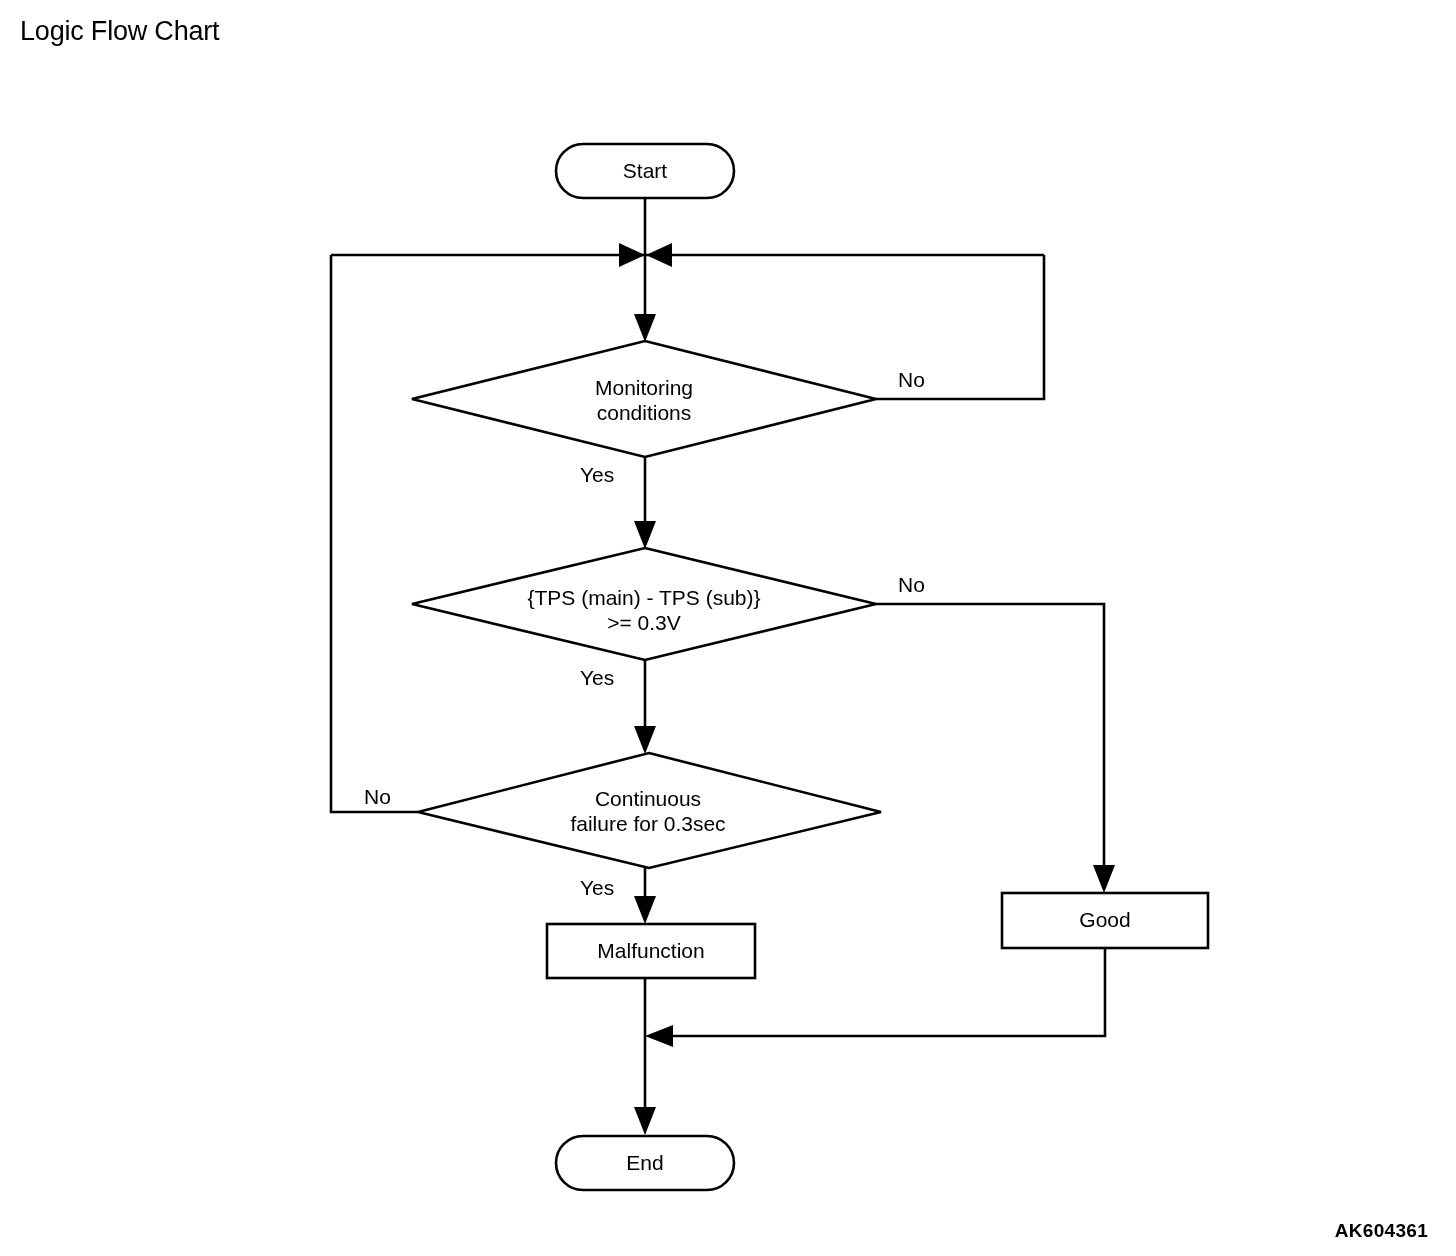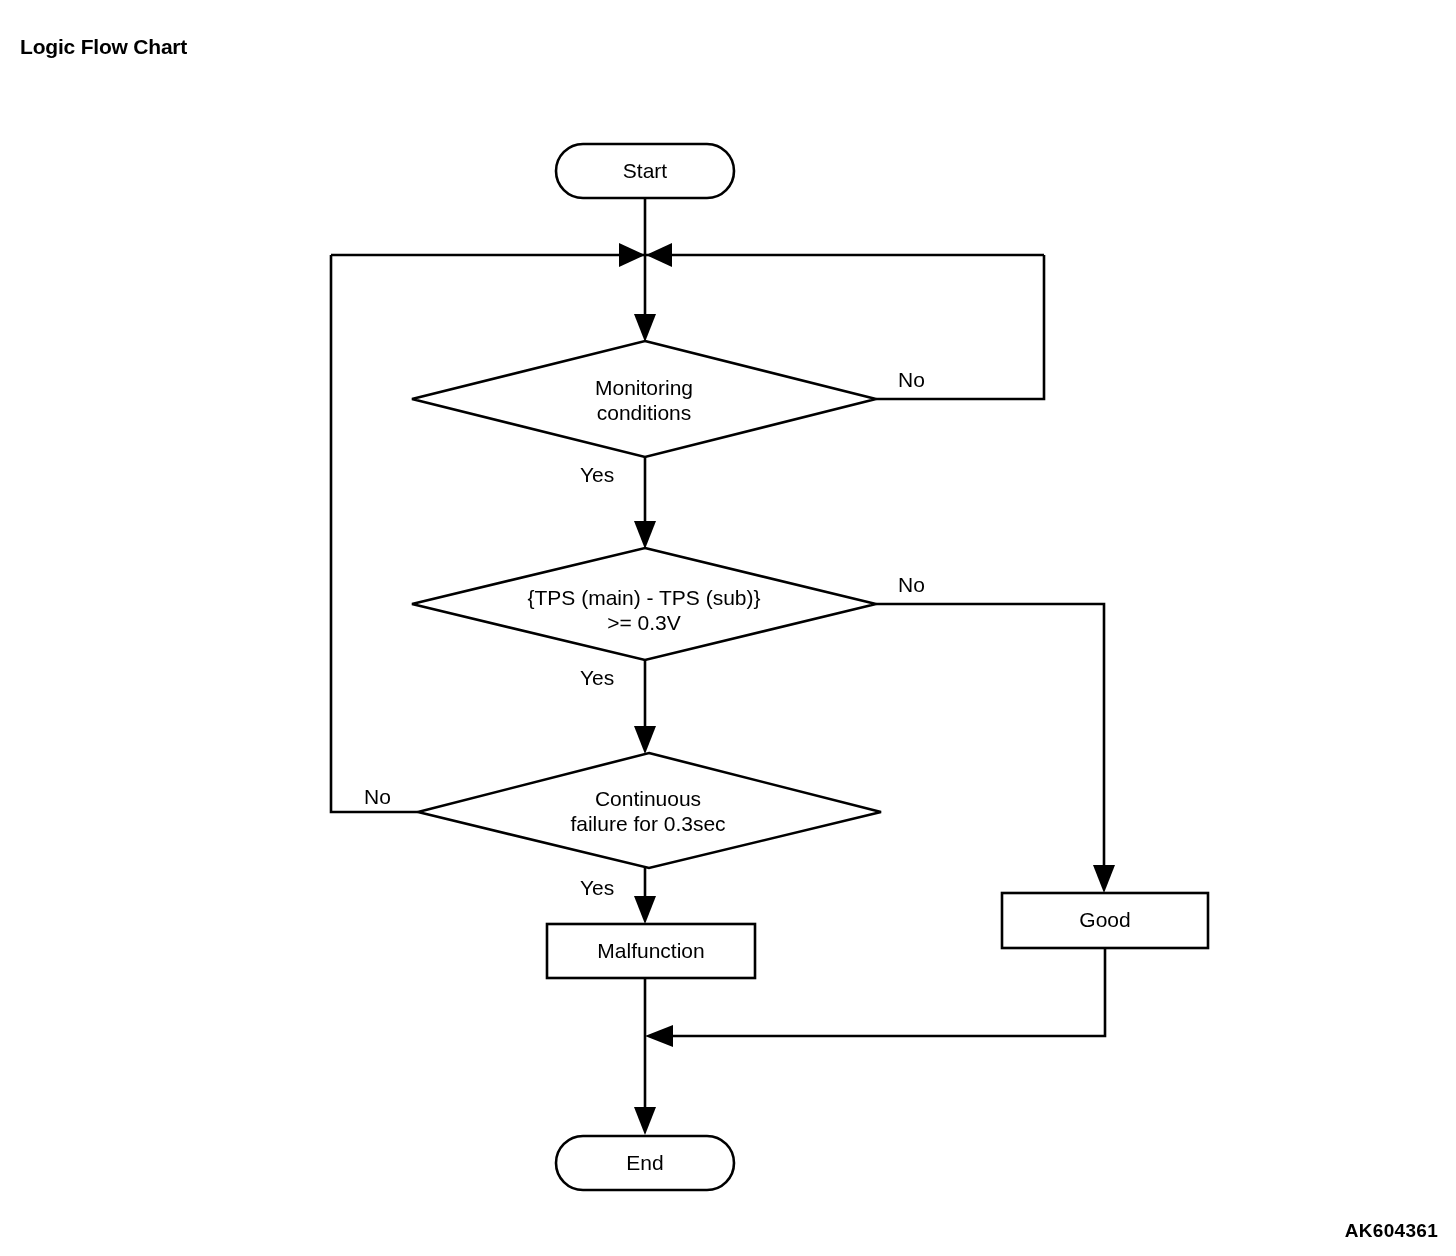--- a/index.html
+++ b/index.html
@@ -17,30 +17,29 @@
   }
   #page {
     position: relative;
     width: 1456px;
     height: 1256px;
   }
   #page-title {
     position: absolute;
     left: 20px;
     top: 16px;
-    font-size: 21px;
-    font-weight: bold;
+    font-size: 27px;
+    font-weight: normal;
     letter-spacing: -0.2px;
     font-family: "Liberation Sans", sans-serif;
     white-space: nowrap;
-    margin-top: 19px;
   }
   #figure-code {
     position: absolute;
-    right: 18px;
+    right: 28px;
     bottom: 14px;
     font-size: 19px;
     font-weight: bold;
     letter-spacing: 0.3px;
     font-family: "Liberation Sans", sans-serif;
     white-space: nowrap;
   }
   #flow-svg {
     position: absolute;
     left: 0;

